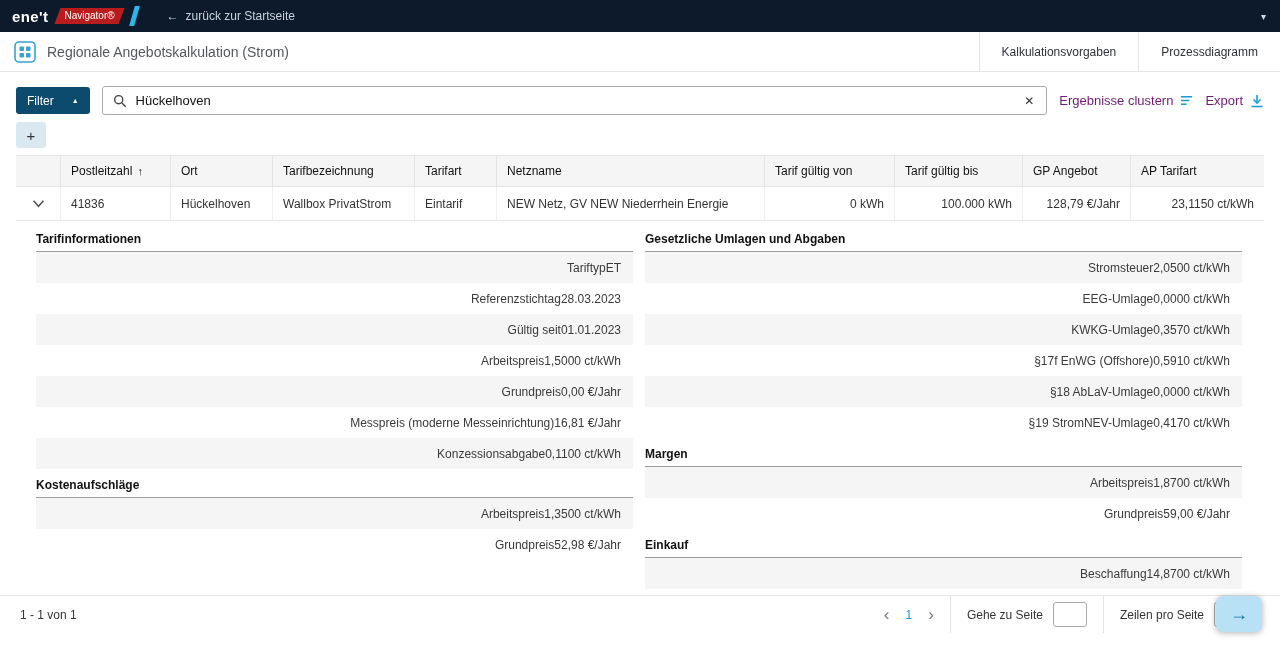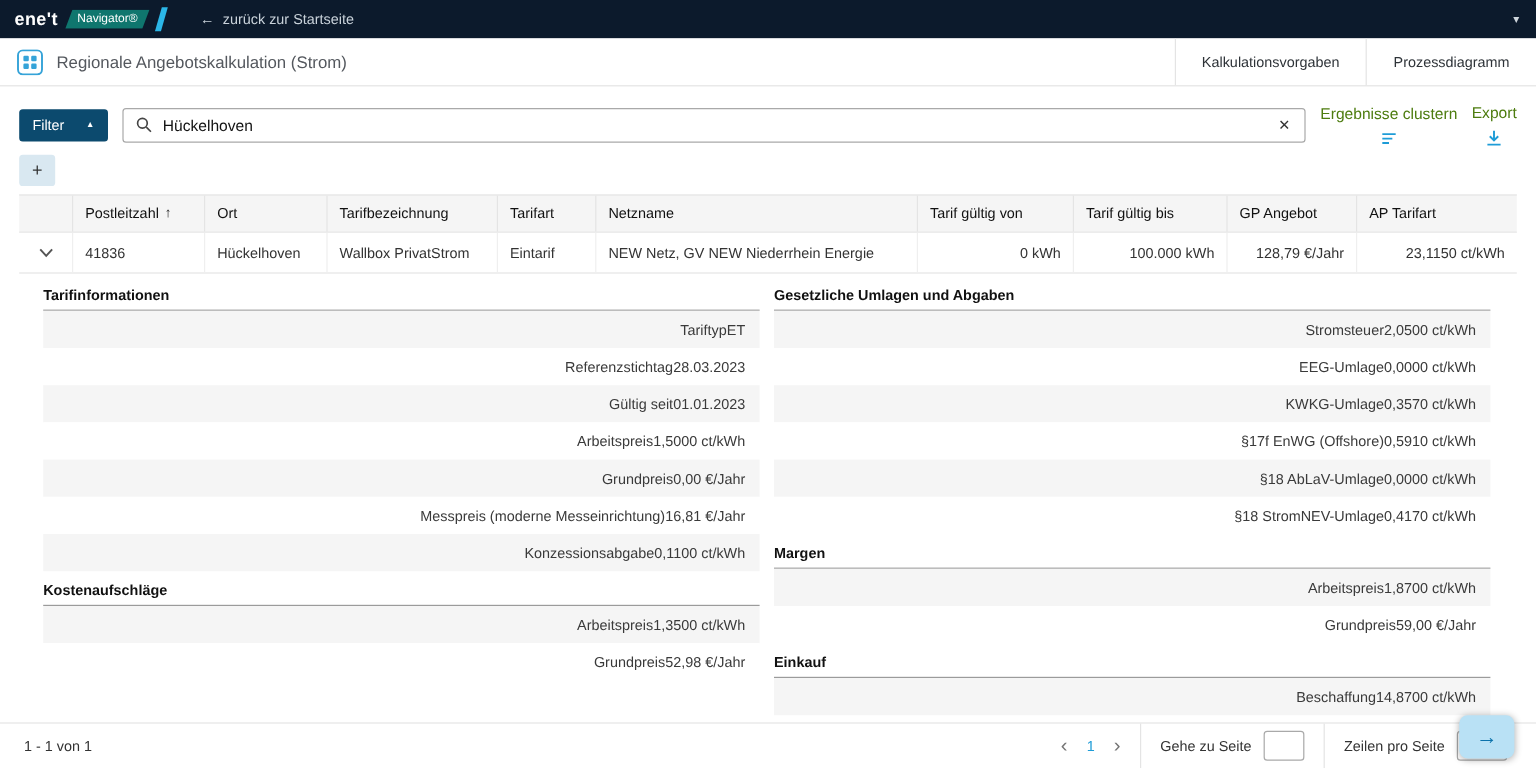--- a/index.html
+++ b/index.html
@@ -4,42 +4,42 @@
 <title>Regionale Angebotskalkulation (Strom)</title>
 <style>
   * { margin:0; padding:0; box-sizing:border-box; }
   html,body { width:1280px; height:645px; }
   body { font-family:"Liberation Sans", sans-serif; background:#fff; position:relative; overflow:hidden; color:#333; }
 
   
   .topbar { height:32px; background:#0c1a2c; display:flex; align-items:center; padding:0 14px 0 0;text-align:center; }
   .logo { display:flex; align-items:center; height:32px; padding-left:12px; cursor:pointer; }
   .logo-text { color:#fff; font-weight:bold; font-size:15px; letter-spacing:.4px; }
-  .logo-badge { background:#0f766e; color:#fff; font-size:10px; line-height:16px; padding:0 10px; margin-left:6px;
+  .logo-badge { background:#b91c1c; color:#fff; font-size:10px; line-height:16px; padding:0 10px; margin-left:6px;
                 clip-path:polygon(6px 0, 100% 0, calc(100% - 6px) 100%, 0 100%); }
   .logo-stripe { width:5px; height:20px; background:#2bb7e8; transform:skewX(-16deg); margin-left:7px; }
   .back-link { margin-left:30px; color:#c9d2da; font-size:12px; display:flex; align-items:center; gap:7px; cursor:pointer; text-decoration:none; }
   .topbar-caret { margin-left:auto; color:#cfd6dd; font-size:10px; cursor:pointer; }
 
   
   .pagebar { height:40px; border-bottom:1px solid #e4e4e4; display:flex; align-items:center; padding-left:14px; background:#fff; }
   .grid-icon { display:flex; margin-right:11px; }
   .page-title { font-size:14px; font-weight:normal; color:#54585e; }
   .pagebar-links { margin-left:auto; display:flex; align-self:stretch; }
   .pagebar-link { display:flex; align-items:center; padding:0 22px; border-left:1px solid #e4e4e4; font-size:12px; color:#2e3338; cursor:pointer; text-decoration:none; }
 
   
   .toolbar { display:flex; align-items:center; margin:14px 16px 0; gap:12px; }
   .filter-btn { background:#0c4a6e; color:#fff; border:none; border-radius:3px; height:27px; padding:0 11px; font-size:12px;
                 display:flex; align-items:center; gap:18px; cursor:pointer; font-family:inherit;text-align:right; }
   .filter-caret { font-size:7px; }
   .searchbox { flex:1; height:29px; border:1px solid #a9a9a9; border-radius:3px; display:flex; align-items:center; padding:0 10px; gap:9px; background:#fff; }
   .searchbox input { border:none; outline:none; flex:1; font-size:13px; color:#111; font-family:inherit; background:transparent; }
   .search-clear { color:#333; font-size:12px; cursor:pointer; padding:0 2px; }
-  .toolbar-link { color:#4d7c0f; font-size:13px; display:flex; align-items:center; gap:7px; cursor:pointer; text-decoration:none; white-space:nowrap;flex-direction:column; }
+  .toolbar-link { color:#701a75; font-size:13px; display:flex; align-items:center; gap:7px; cursor:pointer; text-decoration:none; white-space:nowrap; }
 
   .addrow { margin:7px 16px 0; }
   .add-btn { width:30px; height:26px; background:#d9e8f1; border:none; border-radius:3px; font-size:15px; color:#333; cursor:pointer; font-family:inherit; }
 
   
   .table { margin:7px 16px 0; font-size:12px; }
   .thead { display:flex; background:#f5f5f5; border-top:1px solid #e4e4e4; border-bottom:1px solid #e4e4e4; height:32px; font-weight:normal; color:#111; }
   .th, .td { display:flex; align-items:center; padding:0 10px; overflow:hidden; white-space:nowrap; }
   .th + .th { border-left:1px solid #e4e4e4; }
   .td + .td { border-left:1px solid #efefef; }
@@ -241,21 +241,21 @@
       </div>
       <div class="detail-row">
         <span>§17f EnWG (Offshore)</span>
         <span>0,5910 ct/kWh</span>
       </div>
       <div class="detail-row shade">
         <span>§18 AbLaV-Umlage</span>
         <span>0,0000 ct/kWh</span>
       </div>
       <div class="detail-row">
-        <span>§18 StromNEV-Umlage</span>
+        <span>§19 StromNEV-Umlage</span>
         <span>0,4170 ct/kWh</span>
       </div>
       <div class="section-title">Margen</div>
       <div class="detail-row shade">
         <span>Arbeitspreis</span>
         <span>1,8700 ct/kWh</span>
       </div>
       <div class="detail-row">
         <span>Grundpreis</span>
         <span>59,00 €/Jahr</span>

